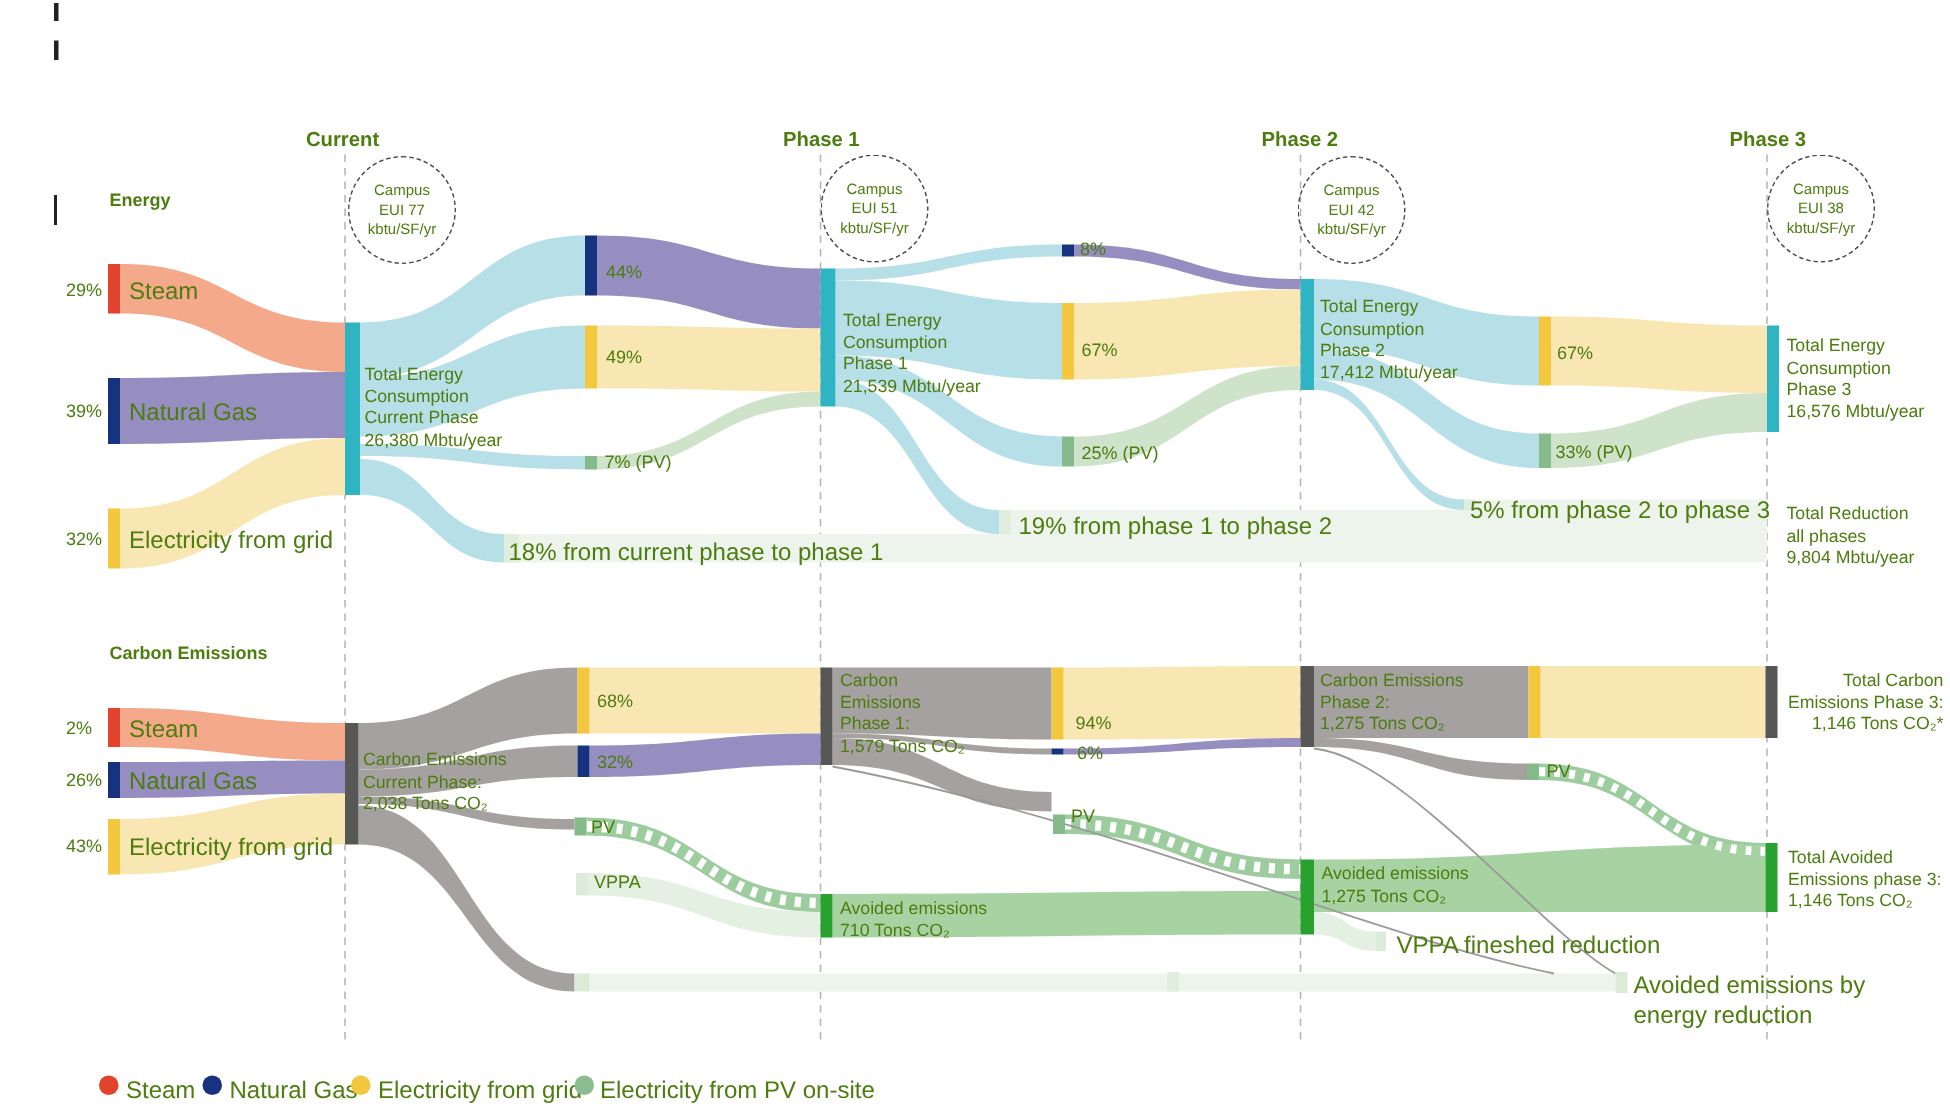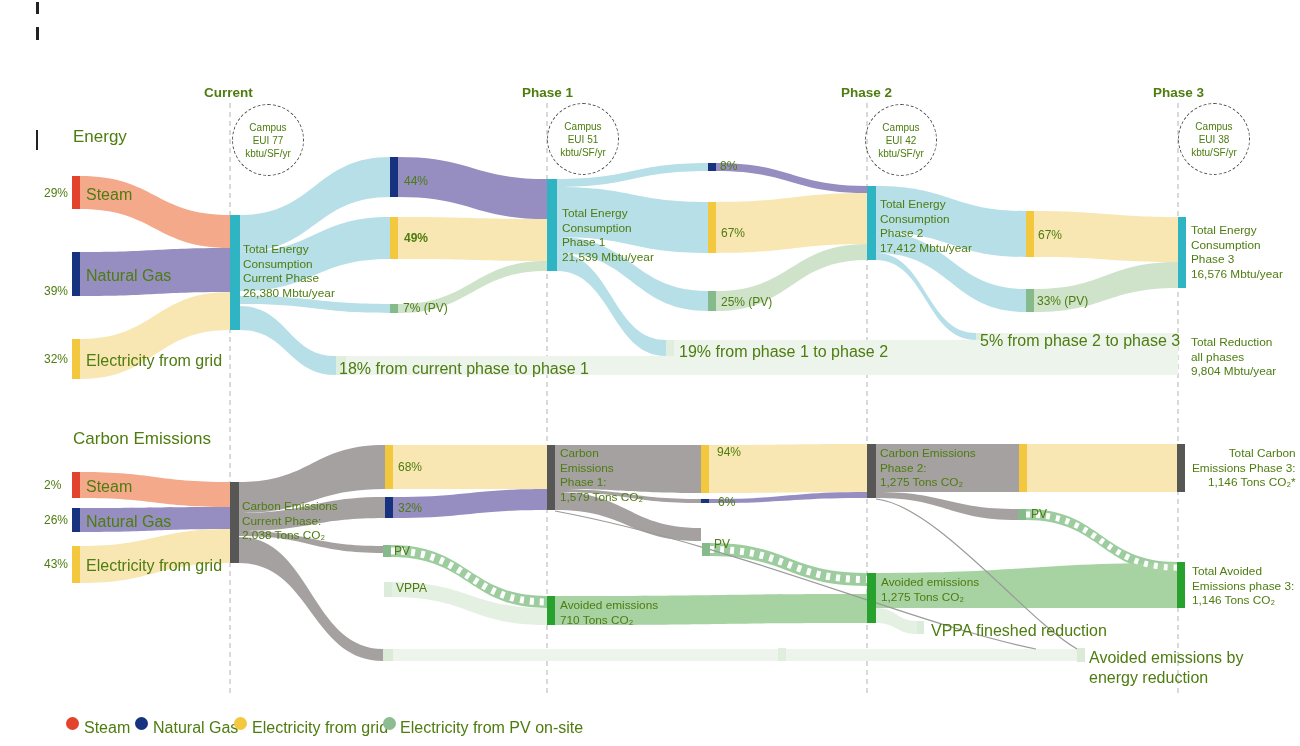--- a/index.html
+++ b/index.html
@@ -1,21 +1,21 @@
 <!DOCTYPE html>
 <html><head>
 <meta charset="utf-8">
 <style>
   html,body{margin:0;padding:0;background:#fff;}
   .stage{position:relative;width:1300px;height:746px;background:#ffffff;overflow:hidden;
          font-family:"Liberation Sans",sans-serif;color:#4d7c0f;margin-left:36px;}
   #sankey{position:absolute;left:0;top:0;z-index:0;}
   .lbl{position:absolute;z-index:2;font-size:16px;line-height:1.25;white-space:pre-line;}
   .hdr{font-size:13.5px;font-weight:600;}
-  .sec{font-size:17px;font-weight:400;}
+  .sec{font-size:12px;font-weight:700;}
   .pct{font-size:12px;}
   .tot{font-size:11.8px;}
   .circle{position:absolute;z-index:2;width:70px;height:70px;border:1.6px dashed #4a4a4a;
           border-radius:50%;display:flex;align-items:center;justify-content:center;
           text-align:center;font-size:10px;line-height:1.3;white-space:pre-line;background:transparent;}
   .legend-dot{position:absolute;z-index:2;width:13px;height:13px;border-radius:50%;}
 </style>
 </head>
 <body>
 
@@ -141,21 +141,21 @@
 EUI 42
 kbtu/SF/yr</div>
   <div class="circle" style="left:1142px;top:103px;">Campus
 EUI 38
 kbtu/SF/yr</div>
 
   <div class="lbl sec" style="left:37px;top:126px;">Energy</div>
 
   <div class="lbl pct" style="left:8px;top:186px;">29%</div>
   <div class="lbl" style="left:50px;top:185px;">Steam</div>
-  <div class="lbl pct" style="left:8px;top:284px;">39%</div>
+  <div class="lbl pct" style="left:8px;top:267px;">39%</div>
   <div class="lbl" style="left:50px;top:266px;">Natural Gas</div>
   <div class="lbl pct" style="left:8px;top:352px;">32%</div>
   <div class="lbl" style="left:50px;top:351px;">Electricity from grid</div>
 
   <div class="lbl tot" style="left:207px;top:242px;">Total Energy
 Consumption
 Current Phase
 26,380 Mbtu/year</div>
   <div class="lbl tot" style="left:526px;top:206px;">Total Energy
 Consumption
@@ -164,21 +164,21 @@
   <div class="lbl tot" style="left:844px;top:197px;">Total Energy
 Consumption
 Phase 2
 17,412 Mbtu/year</div>
   <div class="lbl tot" style="left:1155px;top:223px;">Total Energy
 Consumption
 Phase 3
 16,576 Mbtu/year</div>
 
   <div class="lbl pct" style="left:368px;top:174px;">44%</div>
-  <div class="lbl pct" style="left:368px;top:231px;font-weight:bold;">49%</div>
+  <div class="lbl pct" style="left:368px;top:231px;">49%</div>
   <div class="lbl pct" style="left:367px;top:301px;">7% (PV)</div>
   <div class="lbl pct" style="left:684px;top:159px;">8%</div>
   <div class="lbl pct" style="left:685px;top:226px;">67%</div>
   <div class="lbl pct" style="left:685px;top:295px;">25% (PV)</div>
   <div class="lbl pct" style="left:1002px;top:228px;">67%</div>
   <div class="lbl pct" style="left:1001px;top:294px;">33% (PV)</div>
 
   <div class="lbl" style="left:303px;top:359px;">18% from current phase to phase 1</div>
   <div class="lbl" style="left:643px;top:342px;">19% from phase 1 to phase 2</div>
   <div class="lbl" style="left:944px;top:331px;">5% from phase 2 to phase 3</div>
@@ -206,21 +206,21 @@
 Phase 2:
 1,275 Tons CO₂</div>
   <div class="lbl tot" style="left:1156px;top:446px;text-align:right;">Total Carbon
 Emissions Phase 3:
 1,146 Tons CO₂*</div>
 
   <div class="lbl pct" style="left:362px;top:460px;">68%</div>
   <div class="lbl pct" style="left:362px;top:501px;">32%</div>
   <div class="lbl pct" style="left:358px;top:544px;">PV</div>
   <div class="lbl pct" style="left:360px;top:581px;">VPPA</div>
-  <div class="lbl pct" style="left:681px;top:445px;">94%</div>
+  <div class="lbl pct" style="left:681px;top:475px;">94%</div>
   <div class="lbl pct" style="left:682px;top:495px;">6%</div>
   <div class="lbl pct" style="left:678px;top:537px;">PV</div>
   <div class="lbl pct" style="left:995px;top:507px;">PV</div>
 
   <div class="lbl tot" style="left:524px;top:598px;">Avoided emissions
 710 Tons CO₂</div>
   <div class="lbl tot" style="left:845px;top:575px;">Avoided emissions
 1,275 Tons CO₂</div>
   <div class="lbl tot" style="left:1156px;top:564px;">Total Avoided
 Emissions  phase 3:

